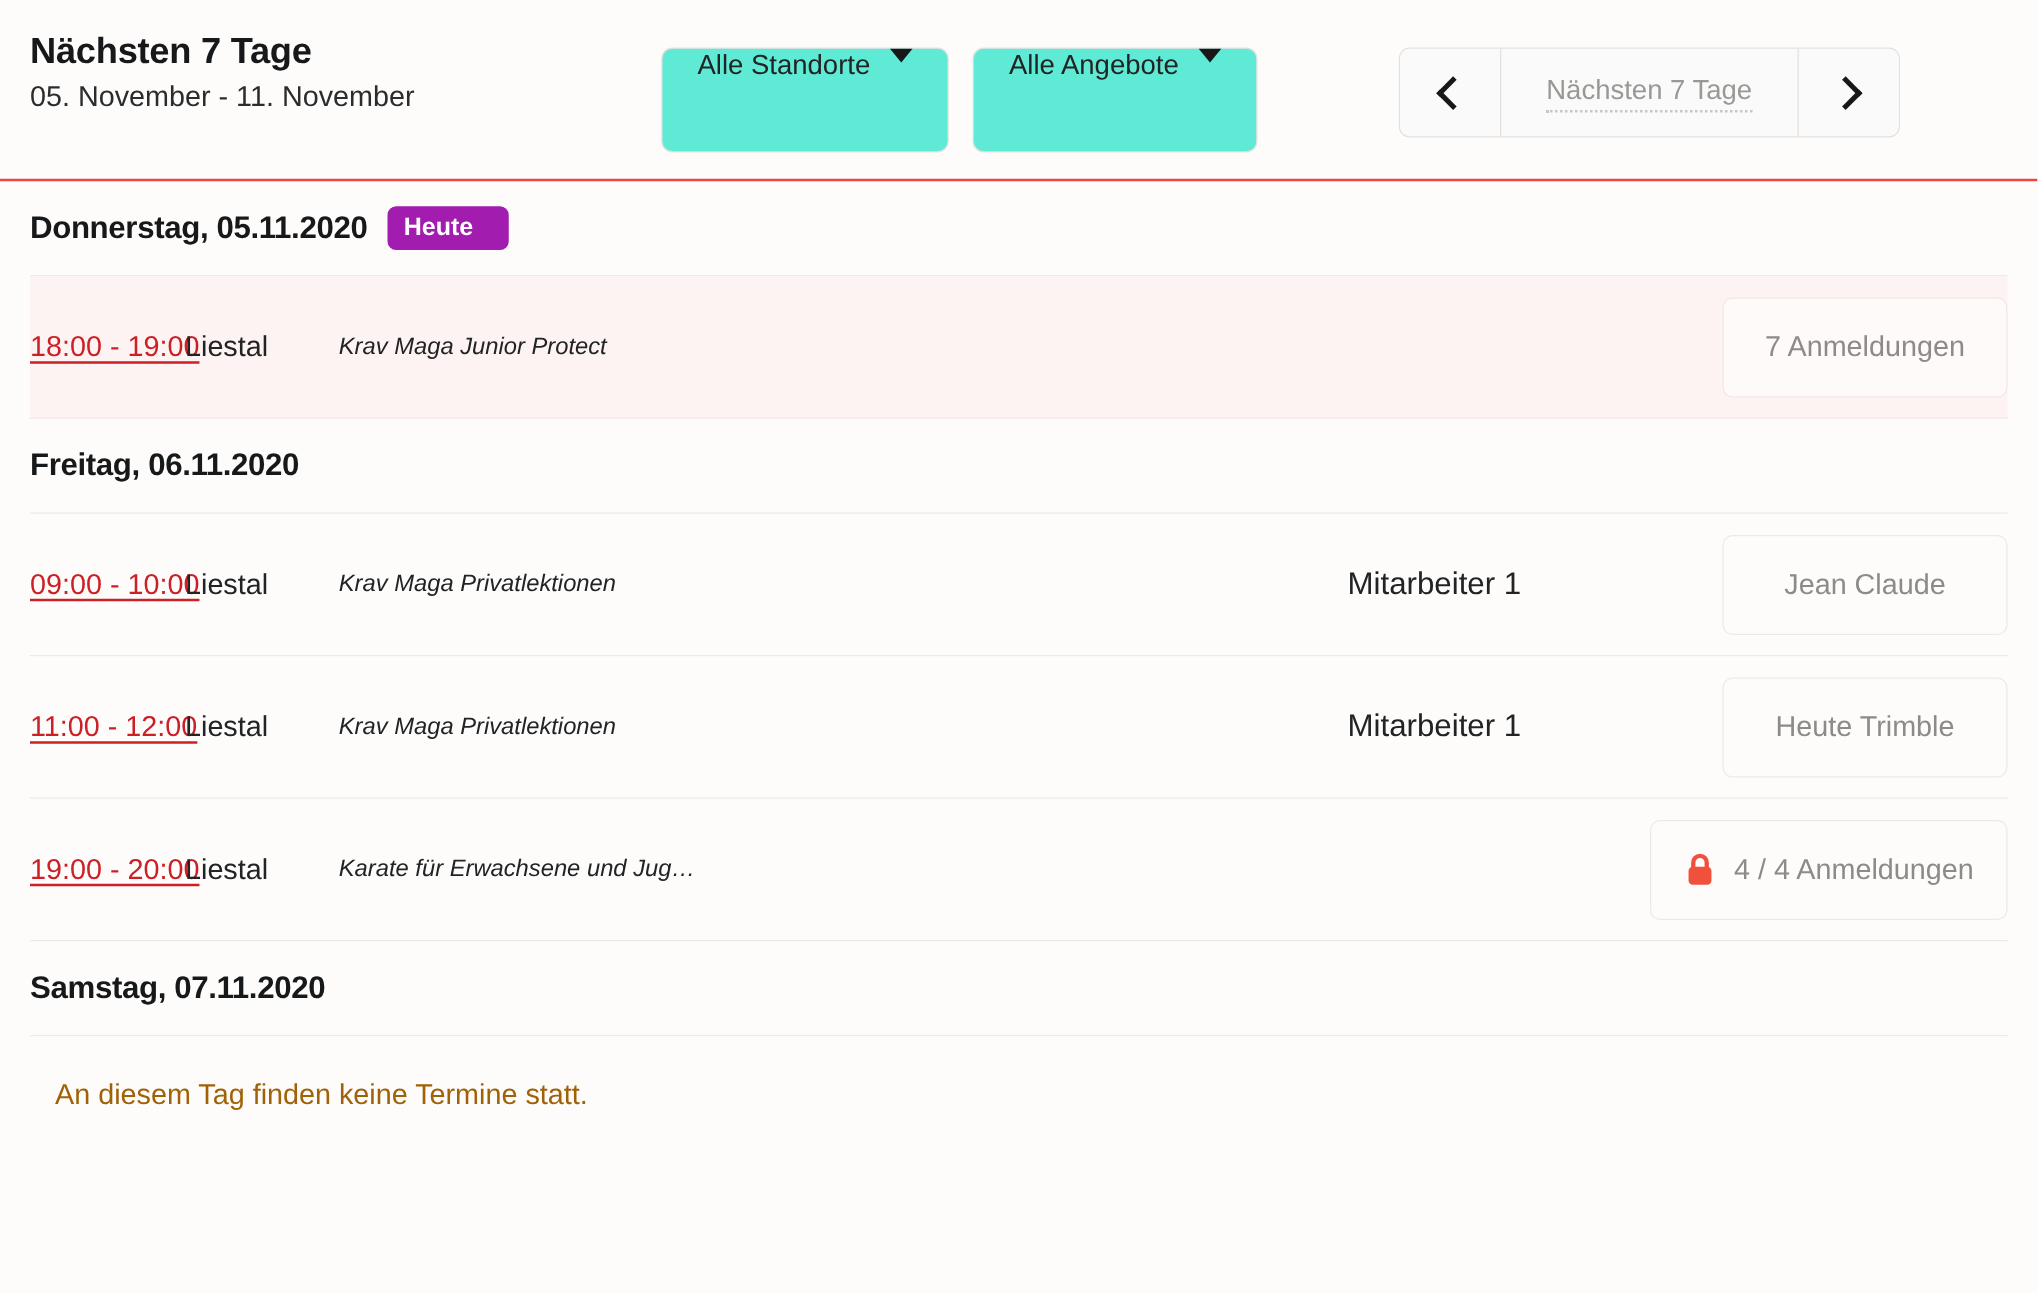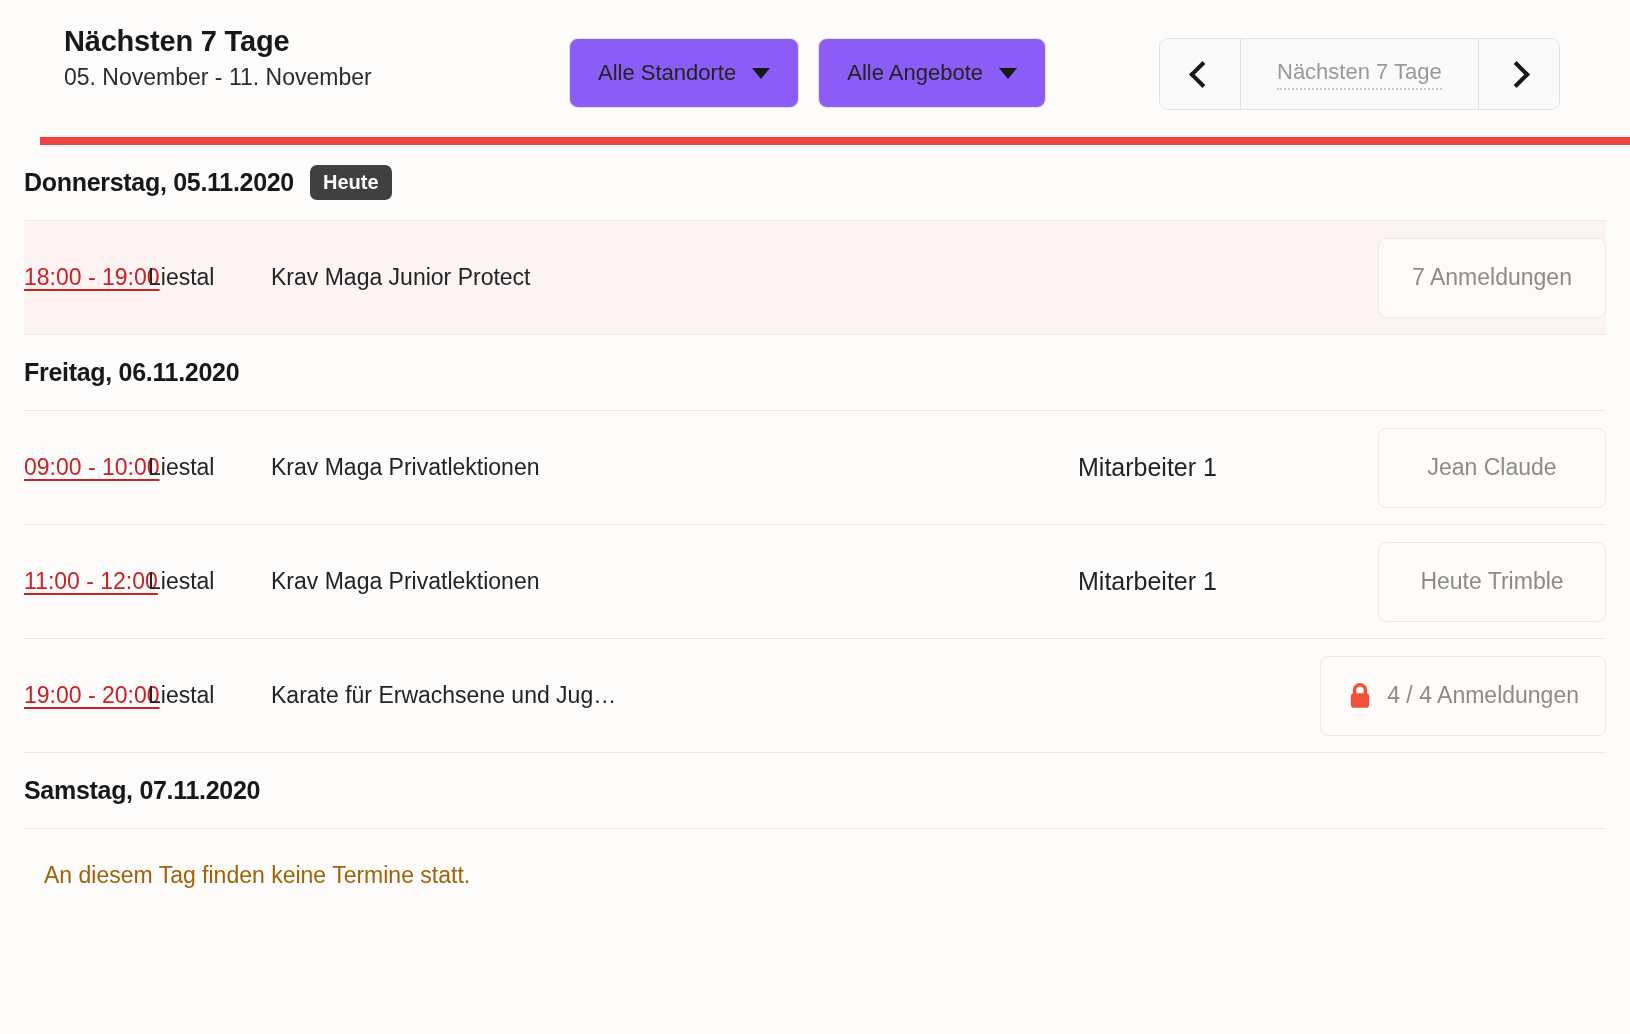--- a/index.html
+++ b/index.html
@@ -13,23 +13,22 @@
     font-family: "Liberation Sans", "DejaVu Sans", sans-serif;
     color: #1a1a1a;
     overflow: hidden;
   }
 
   
   .header {
     position: relative;
     height: 145px;
     box-sizing: border-box;
-    border-bottom: 8px solid #ef4444;
+    border-bottom: 2px solid #ef4444;
     background: #fdfcfb;
-    margin-left: 40px;
   }
   .header-title-block {
     position: absolute;
     left: 24px;
     top: 26px;
   }
   .page-title {
     font-size: 29px;
     font-weight: bold;
     letter-spacing: -0.2px;
@@ -45,27 +44,26 @@
   }
 
   .filters {
     position: absolute;
     left: 529px;
     top: 38px;
     display: flex;
     gap: 19px;
   }
   .filter-btn {
-    height: 70px;
+    height: 84px;
     box-sizing: border-box;
-    background: #8b5cf6;
+    background: #5eead4;
     border: 1px solid #e3e1df;
     border-radius: 9px;
     display: flex;
-    align-items: center;
     justify-content: center;
     gap: 16px;
     padding: 0 28px;
     font-size: 22px;
     color: #222325;
     cursor: pointer;
     font-family: inherit;
   }
   .caret {
     width: 0;
@@ -132,26 +130,26 @@
     padding: 0 24px;
     height: 75px;
   }
   .day-title {
     font-size: 25px;
     font-weight: bold;
     color: #17181a;
     letter-spacing: -0.3px;
   }
   .today-badge {
-    background: #404040;
+    background: #a21caf;
     color: #ffffff;
     font-size: 20px;
     font-weight: bold;
     border-radius: 7px;
-    padding: 7px 13px 8px 13px;
+    padding: 7px 28px 8px 13px;
     line-height: 1;
   }
 
   .rows { border-top: 1px solid #eceae8; margin: 0 24px; }
   .row {
     display: flex;
     align-items: center;
     height: 114px;
     border-bottom: 1px solid #eceae8;
     box-sizing: border-box;
@@ -171,26 +169,27 @@
     white-space: nowrap;
   }
   .cell-location {
     width: 123px;
     flex: none;
     font-size: 23px;
     color: #222325;
   }
   .cell-name {
     flex: 1 1 auto;
-    font-size: 23px;
+    font-size: 19px;
     color: #222325;
     white-space: nowrap;
     overflow: hidden;
     text-overflow: ellipsis;
     padding-right: 20px;
+    font-style: italic;
   }
   .cell-staff {
     width: 300px;
     flex: none;
     font-size: 25px;
     color: #222325;
   }
   .cell-action {
     flex: none;
     display: flex;

